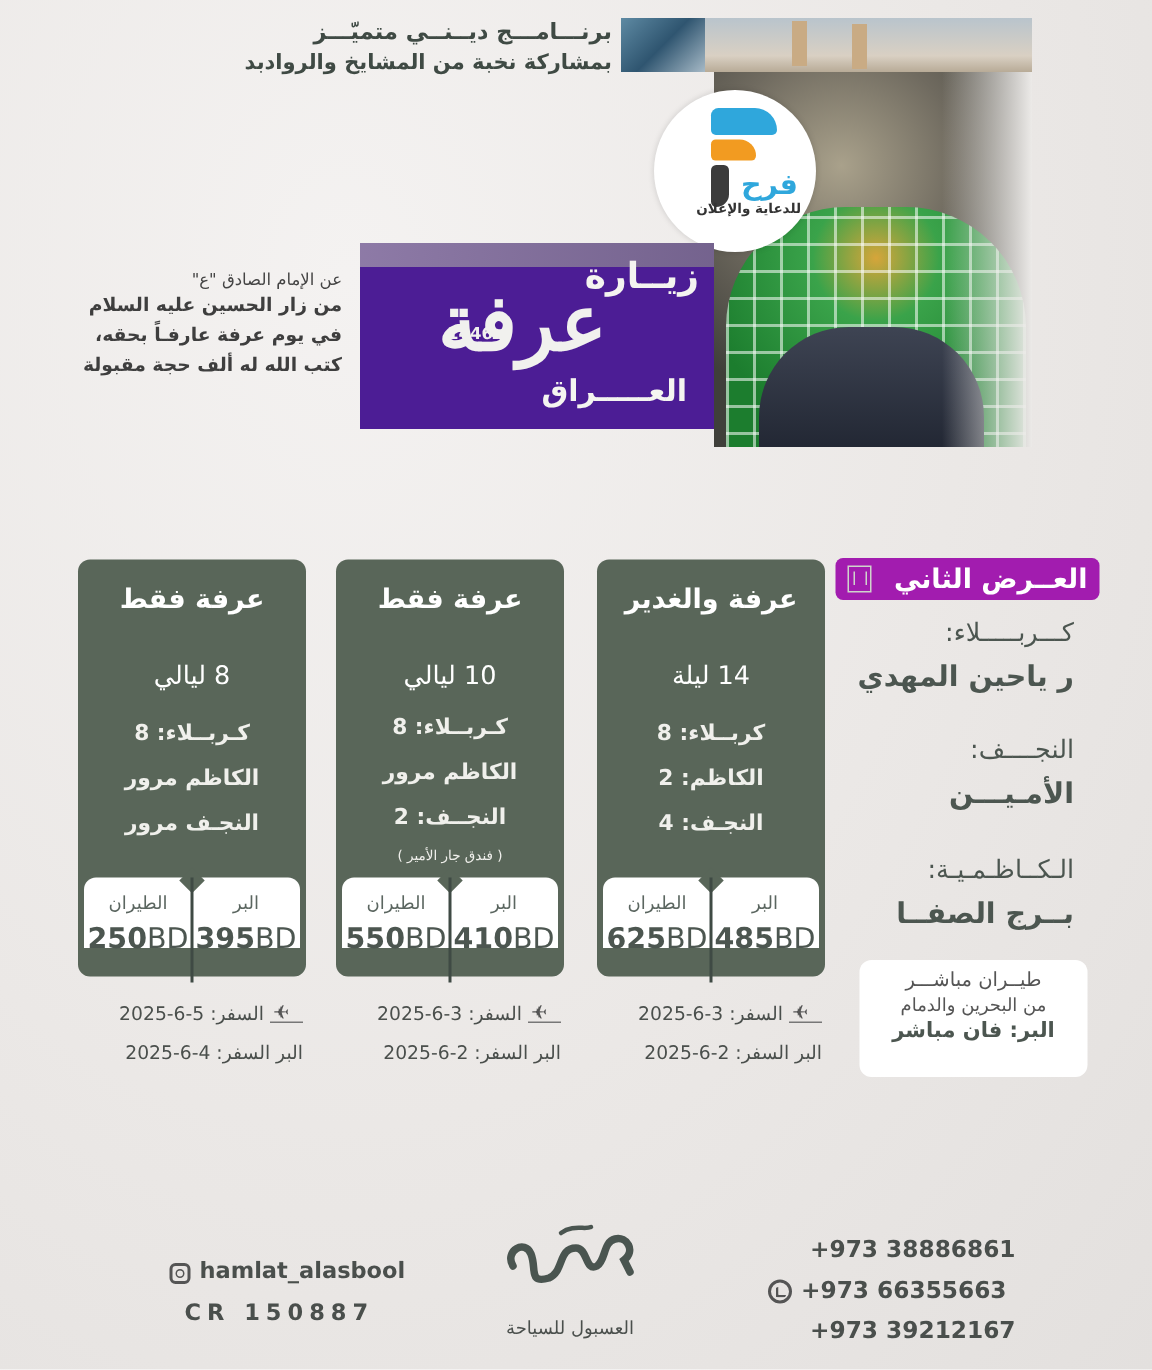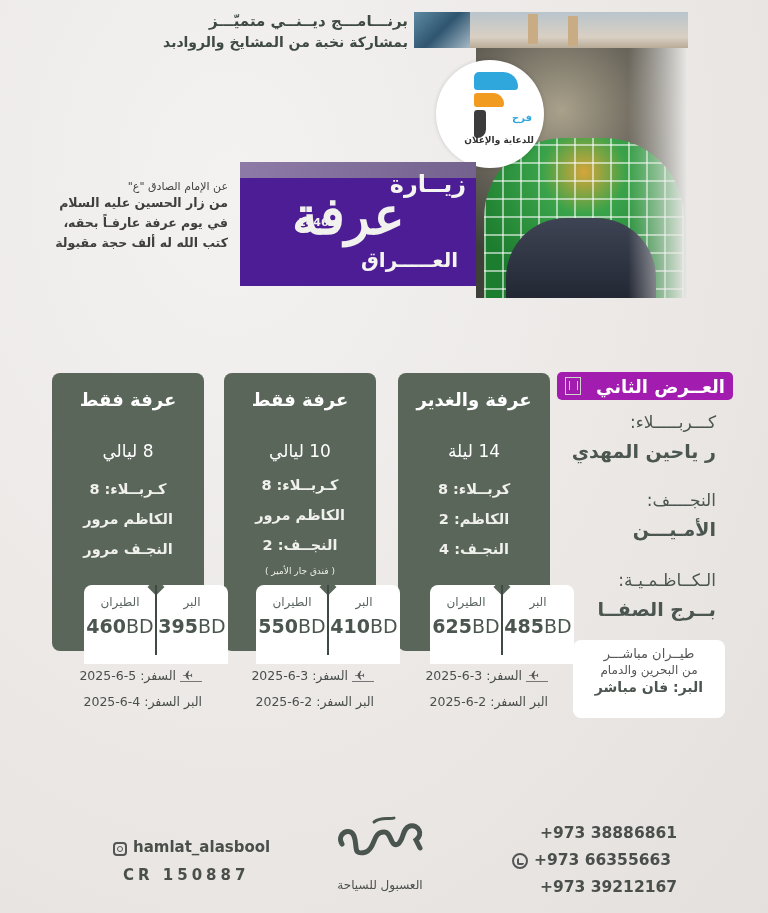--- a/index.html
+++ b/index.html
@@ -42,21 +42,21 @@
 
   
   .logo { left: 436px; top: 60px; width: 108px; height: 108px; border-radius: 50%;
     background: #ffffff; box-shadow: 0 0 4px rgba(0,0,0,.15); }
   .logo .f1 { position: absolute; left: 38px; top: 12px; width: 44px; height: 18px;
     background: #2fa7dc; border-radius: 6px 18px 4px 4px; }
   .logo .f2 { position: absolute; left: 38px; top: 33px; width: 30px; height: 14px;
     background: #f29b21; border-radius: 4px 14px 4px 4px; }
   .logo .f3 { position: absolute; left: 38px; top: 50px; width: 12px; height: 28px;
     background: #3b3b3b; border-radius: 4px 4px 10px 4px; }
-  .logo .name { position: absolute; right: 12px; top: 52px; font-size: 10px; font-weight: bold; color: #2fa7dc; direction: rtl; }
+  .logo .name { position: absolute; right: 12px; top: 52px; font-size: 19px; font-weight: bold; color: #2fa7dc; direction: rtl; }
   .logo .sub { position: absolute; right: 10px; top: 75px; font-size: 9px; font-weight: bold; color: #333; direction: rtl; }
 
   
   .title-box { left: 240px; top: 162px; width: 236px; height: 124px; background: #4c1d95; }
   .title-box .top-tex { position: absolute; left: 0; top: 0; width: 100%; height: 16px;
     background: linear-gradient(90deg, #b9b8b2, #8f9189); opacity: .6; }
   .title-box .ziara { position: absolute; right: 10px; top: 8px; font-size: 24px; font-weight: bold; color: #f4f4f0; direction: rtl; }
   .title-box .arafa { position: absolute; left: 52px; top: 28px; font-family: "DejaVu Serif", serif; font-size: 52px; font-weight: bold; color: #f1f1ee; direction: rtl; line-height: 1; }
   .title-box .year { position: absolute; left: 58px; top: 54px; font-size: 11px; font-weight: bold; color: #f1f1ee; }
   .title-box .iraq { position: absolute; right: 18px; top: 86px; font-size: 20px; font-weight: bold; color: #f4f4f0; direction: rtl; letter-spacing: 2px; }
@@ -65,22 +65,22 @@
   .quote { right: 540px; top: 180px; width: 200px; text-align: right; direction: rtl; }
   .quote .q0 { font-size: 11px; color: #444; }
   .quote .ql { font-size: 12.5px; font-weight: bold; color: #3e3e3e; line-height: 20px; }
 
   
   .card { top: 373px; width: 152px; height: 278px; background: #596659; border-radius: 8px; overflow: visible; }
   .card .ctitle { position: absolute; width: 100%; top: 16px; text-align: center; font-size: 18px; font-weight: bold; color: #ffffff; direction: rtl; }
   .card .nights { position: absolute; width: 100%; top: 68px; text-align: center; font-size: 17px; color: #ffffff; direction: rtl; }
   .card .line { position: absolute; width: 100%; text-align: center; font-size: 14.5px; font-weight: bold; color: #f0f0ec; direction: rtl; }
   .card .note { position: absolute; width: 100%; top: 193px; text-align: center; font-size: 9px; color: #f0f0ec; direction: rtl; }
-  .prices { position: absolute; left: 4px; top: 212px; width: 144px; height: 79px; background: #ffffff;
-    border-radius: 8px 8px 0 0; display: flex; margin-left: 28px; }
+  .prices { position: absolute; left: 4px; top: 212px; width: 144px; height: 47px; background: #ffffff;
+    border-radius: 8px 8px 0 0; display: flex; }
   .prices .notch { position: absolute; left: 66px; top: -4px; width: 12px; height: 12px; background: #596659;
     transform: rotate(45deg); }
   .prices .divider { position: absolute; left: 71px; top: 0; width: 2px; height: 70px; background: #3f4a44; }
   .prices .col { flex: 1; text-align: center; padding-top: 10px; }
   .prices .lbl { font-size: 12px; color: #5b6660; direction: rtl; }
   .prices .amt { font-size: 19px; font-weight: bold; color: #4c5650; margin-top: 6px; }
   .prices .amt small { font-size: 19px; font-weight: normal; }
   .dates { top: 663px; width: 152px; direction: rtl; text-align: right; }
   .dates .d { font-size: 12.5px; color: #4a4f4c; height: 26px; line-height: 22px; display: flex; align-items: center; justify-content: flex-start; gap: 4px; }
   .plane { display: inline-block; width: 22px; height: 12px; position: relative; border-bottom: 1px solid #777; }
@@ -222,21 +222,21 @@
   <div class="ctitle">عرفة فقط</div>
   <div class="nights">8 ليالي</div>
   <div class="line" style="top:108px;">كـربــلاء: 8</div>
   <div class="line" style="top:138px;">الكاظم مرور</div>
   <div class="line" style="top:168px;">النجـف مرور</div>
   <div class="prices">
     <div class="notch"></div>
     <div class="divider"></div>
     <div class="col">
       <div class="lbl">الطيران</div>
-      <div class="amt"><span>460</span><small>BD</small></div>
+      <div class="amt"><span>250</span><small>BD</small></div>
     </div>
     <div class="col">
       <div class="lbl">البر</div>
       <div class="amt"><span>395</span><small>BD</small></div>
     </div>
   </div>
 </div>
 <div class="abs dates" style="left:50px;">
   <div class="d">
       <span class="plane"></span>

